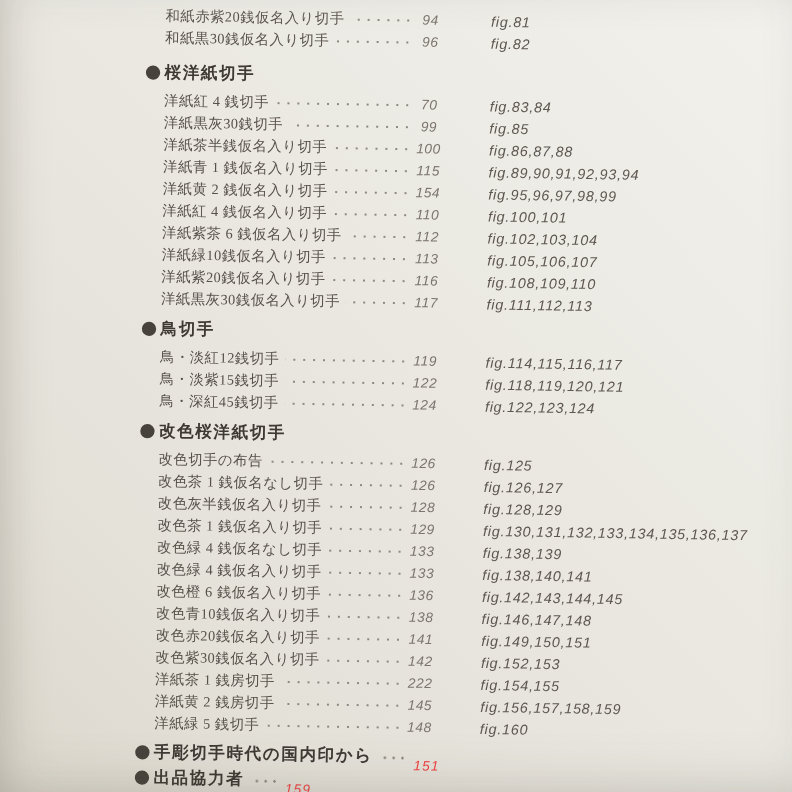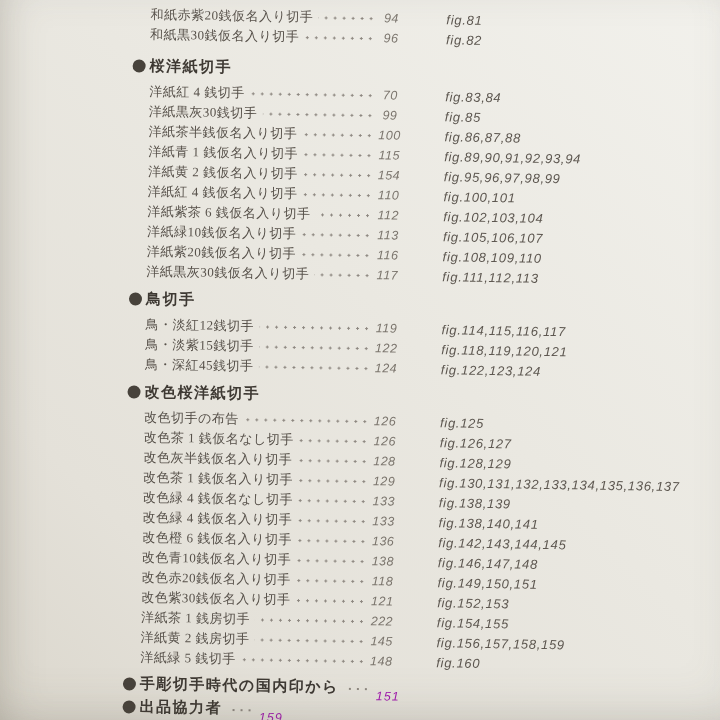--- a/index.html
+++ b/index.html
@@ -54,21 +54,21 @@
   .sec-title {
     font-weight: 700; font-size: 15px; color: #3e3933;
     letter-spacing: 1.5px; white-space: nowrap;
   }
   .mini-dots {
     width: 24px; height: 14px; margin: 2px 6px 0 7px;
     background-image: radial-gradient(circle, #8d8780 1.1px, rgba(0,0,0,0) 1.3px);
     background-size: 8px 8px; background-repeat: repeat-x; background-position: left 62%;
   }
   .page-light {
-    font-style: italic; font-size: 12.5px; color: #a21caf;
+    font-style: italic; font-size: 12.5px; color: #ef4444;
     letter-spacing: 1px; margin-top: 18px;
   }
 </style>
 </head>
 <body>
 
 <div class="sheet">
   <div class="toc" id="toc-root">
       <div class="row">
         <div class="lead">
@@ -263,29 +263,29 @@
           <span class="label">改色青10銭仮名入り切手</span>
           <span class="dots"></span>
           <span class="page">138</span>
         </div>
         <span class="fig">fig.146,147,148</span>
       </div>
       <div class="row">
         <div class="lead">
           <span class="label">改色赤20銭仮名入り切手</span>
           <span class="dots"></span>
-          <span class="page">118</span>
+          <span class="page">141</span>
         </div>
         <span class="fig">fig.149,150,151</span>
       </div>
       <div class="row">
         <div class="lead">
           <span class="label">改色紫30銭仮名入り切手</span>
           <span class="dots"></span>
-          <span class="page">121</span>
+          <span class="page">142</span>
         </div>
         <span class="fig">fig.152,153</span>
       </div>
       <div class="row">
         <div class="lead">
           <span class="label">洋紙茶 1 銭房切手</span>
           <span class="dots"></span>
           <span class="page">222</span>
         </div>
         <span class="fig">fig.154,155</span>

